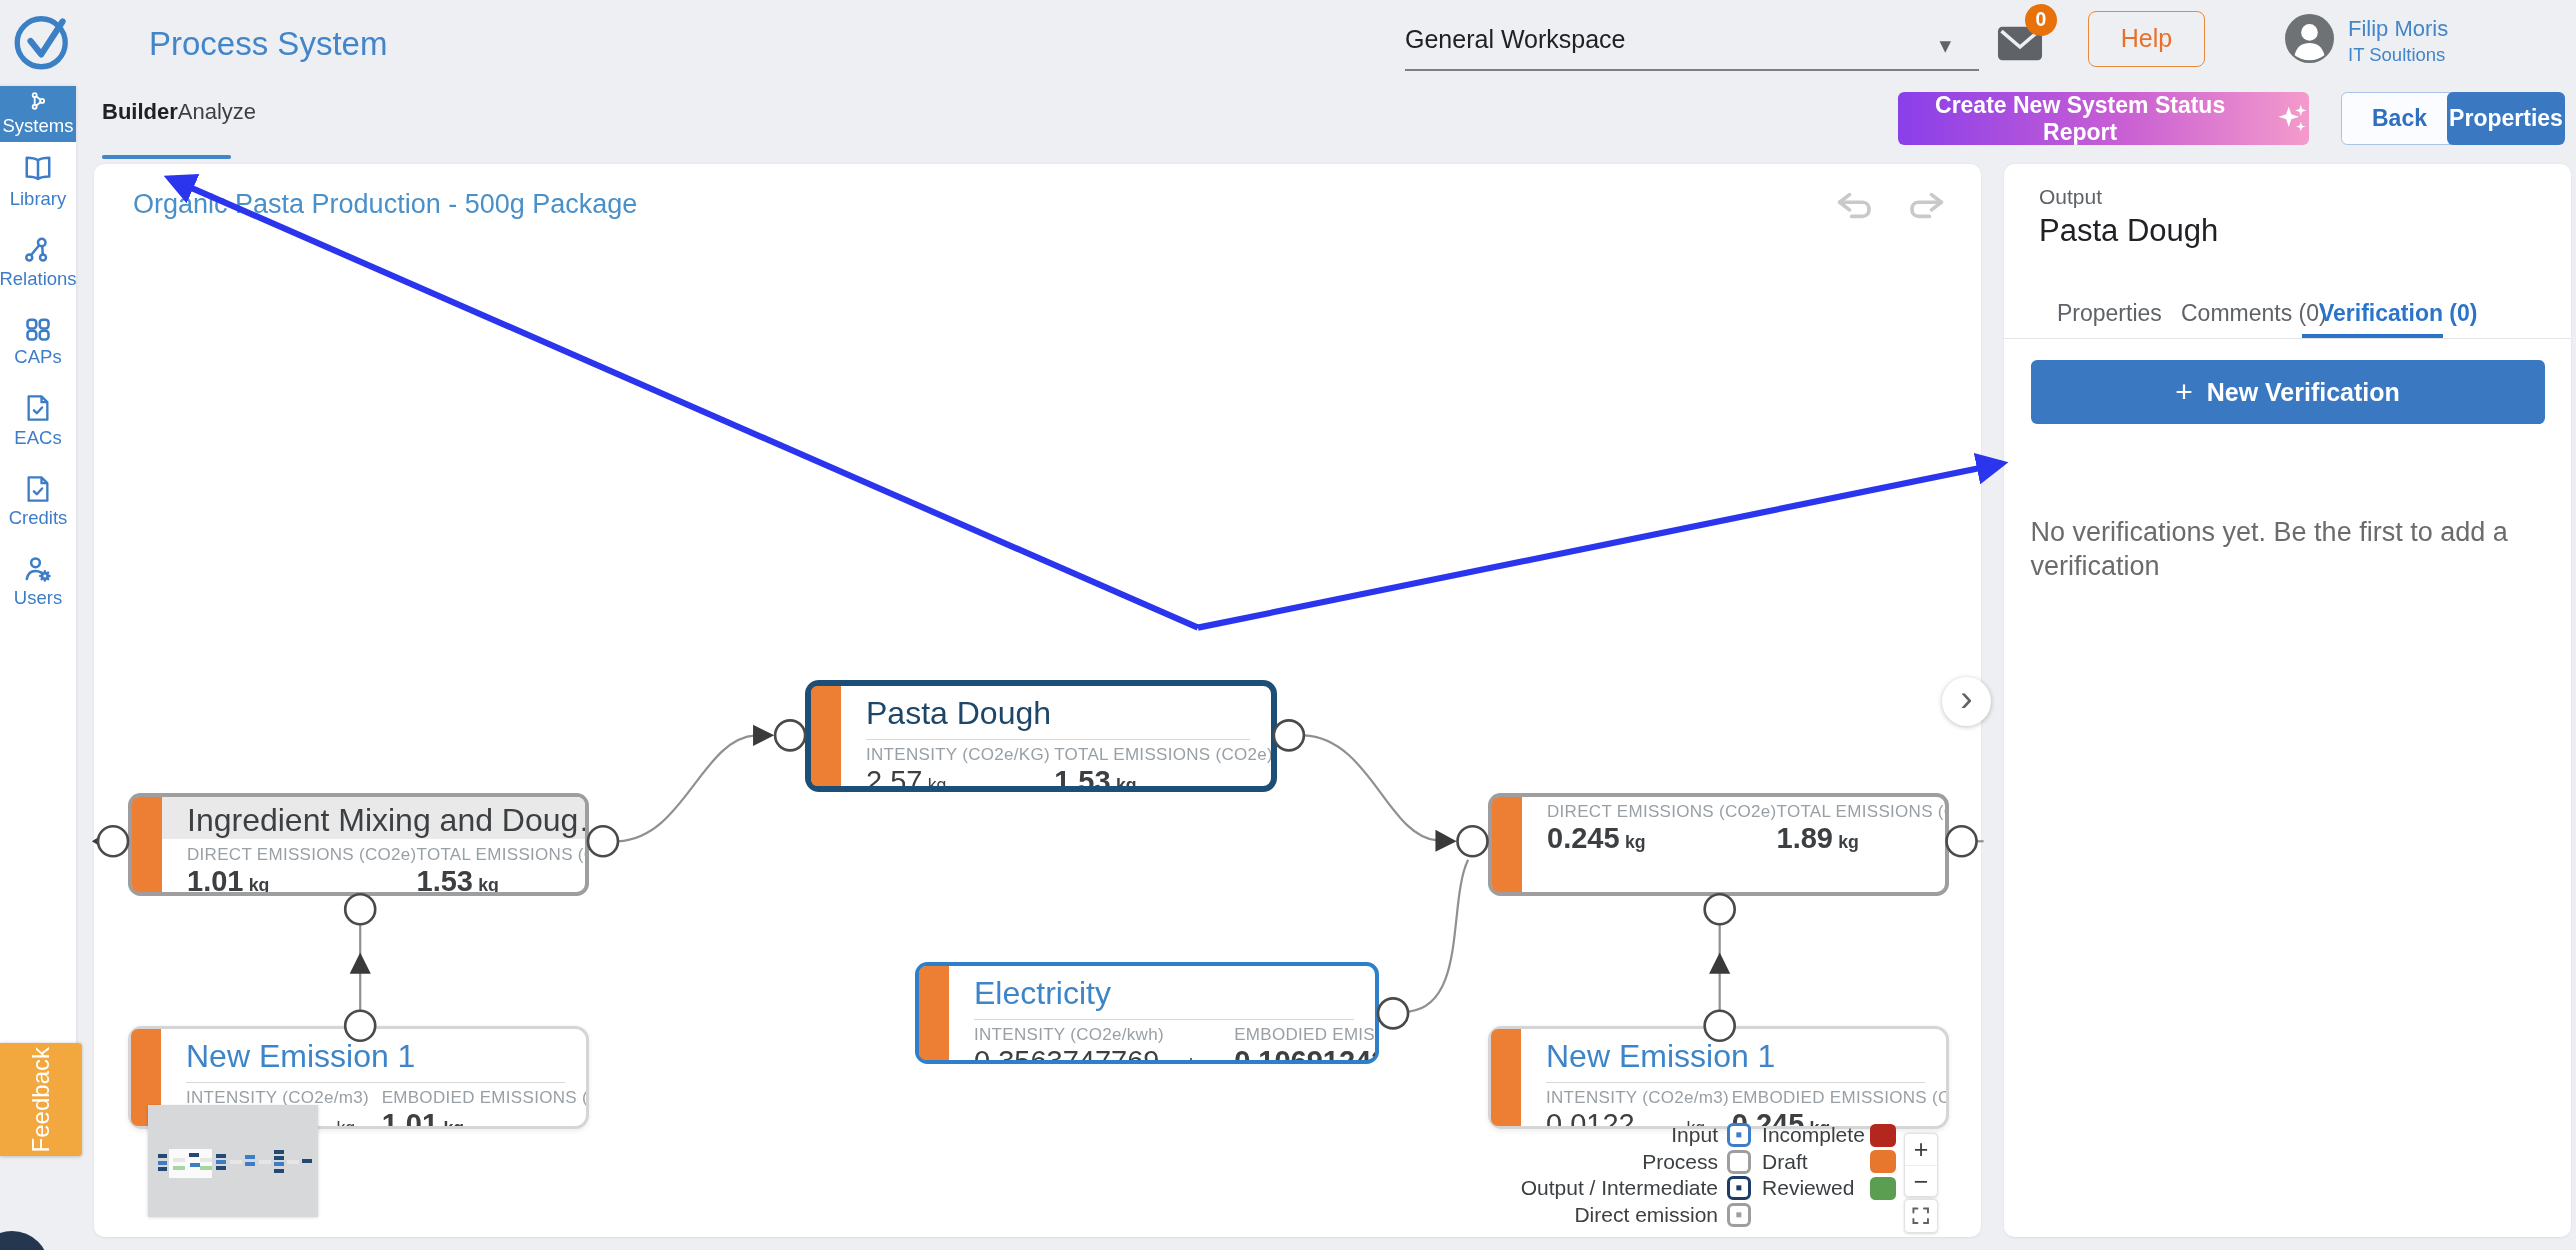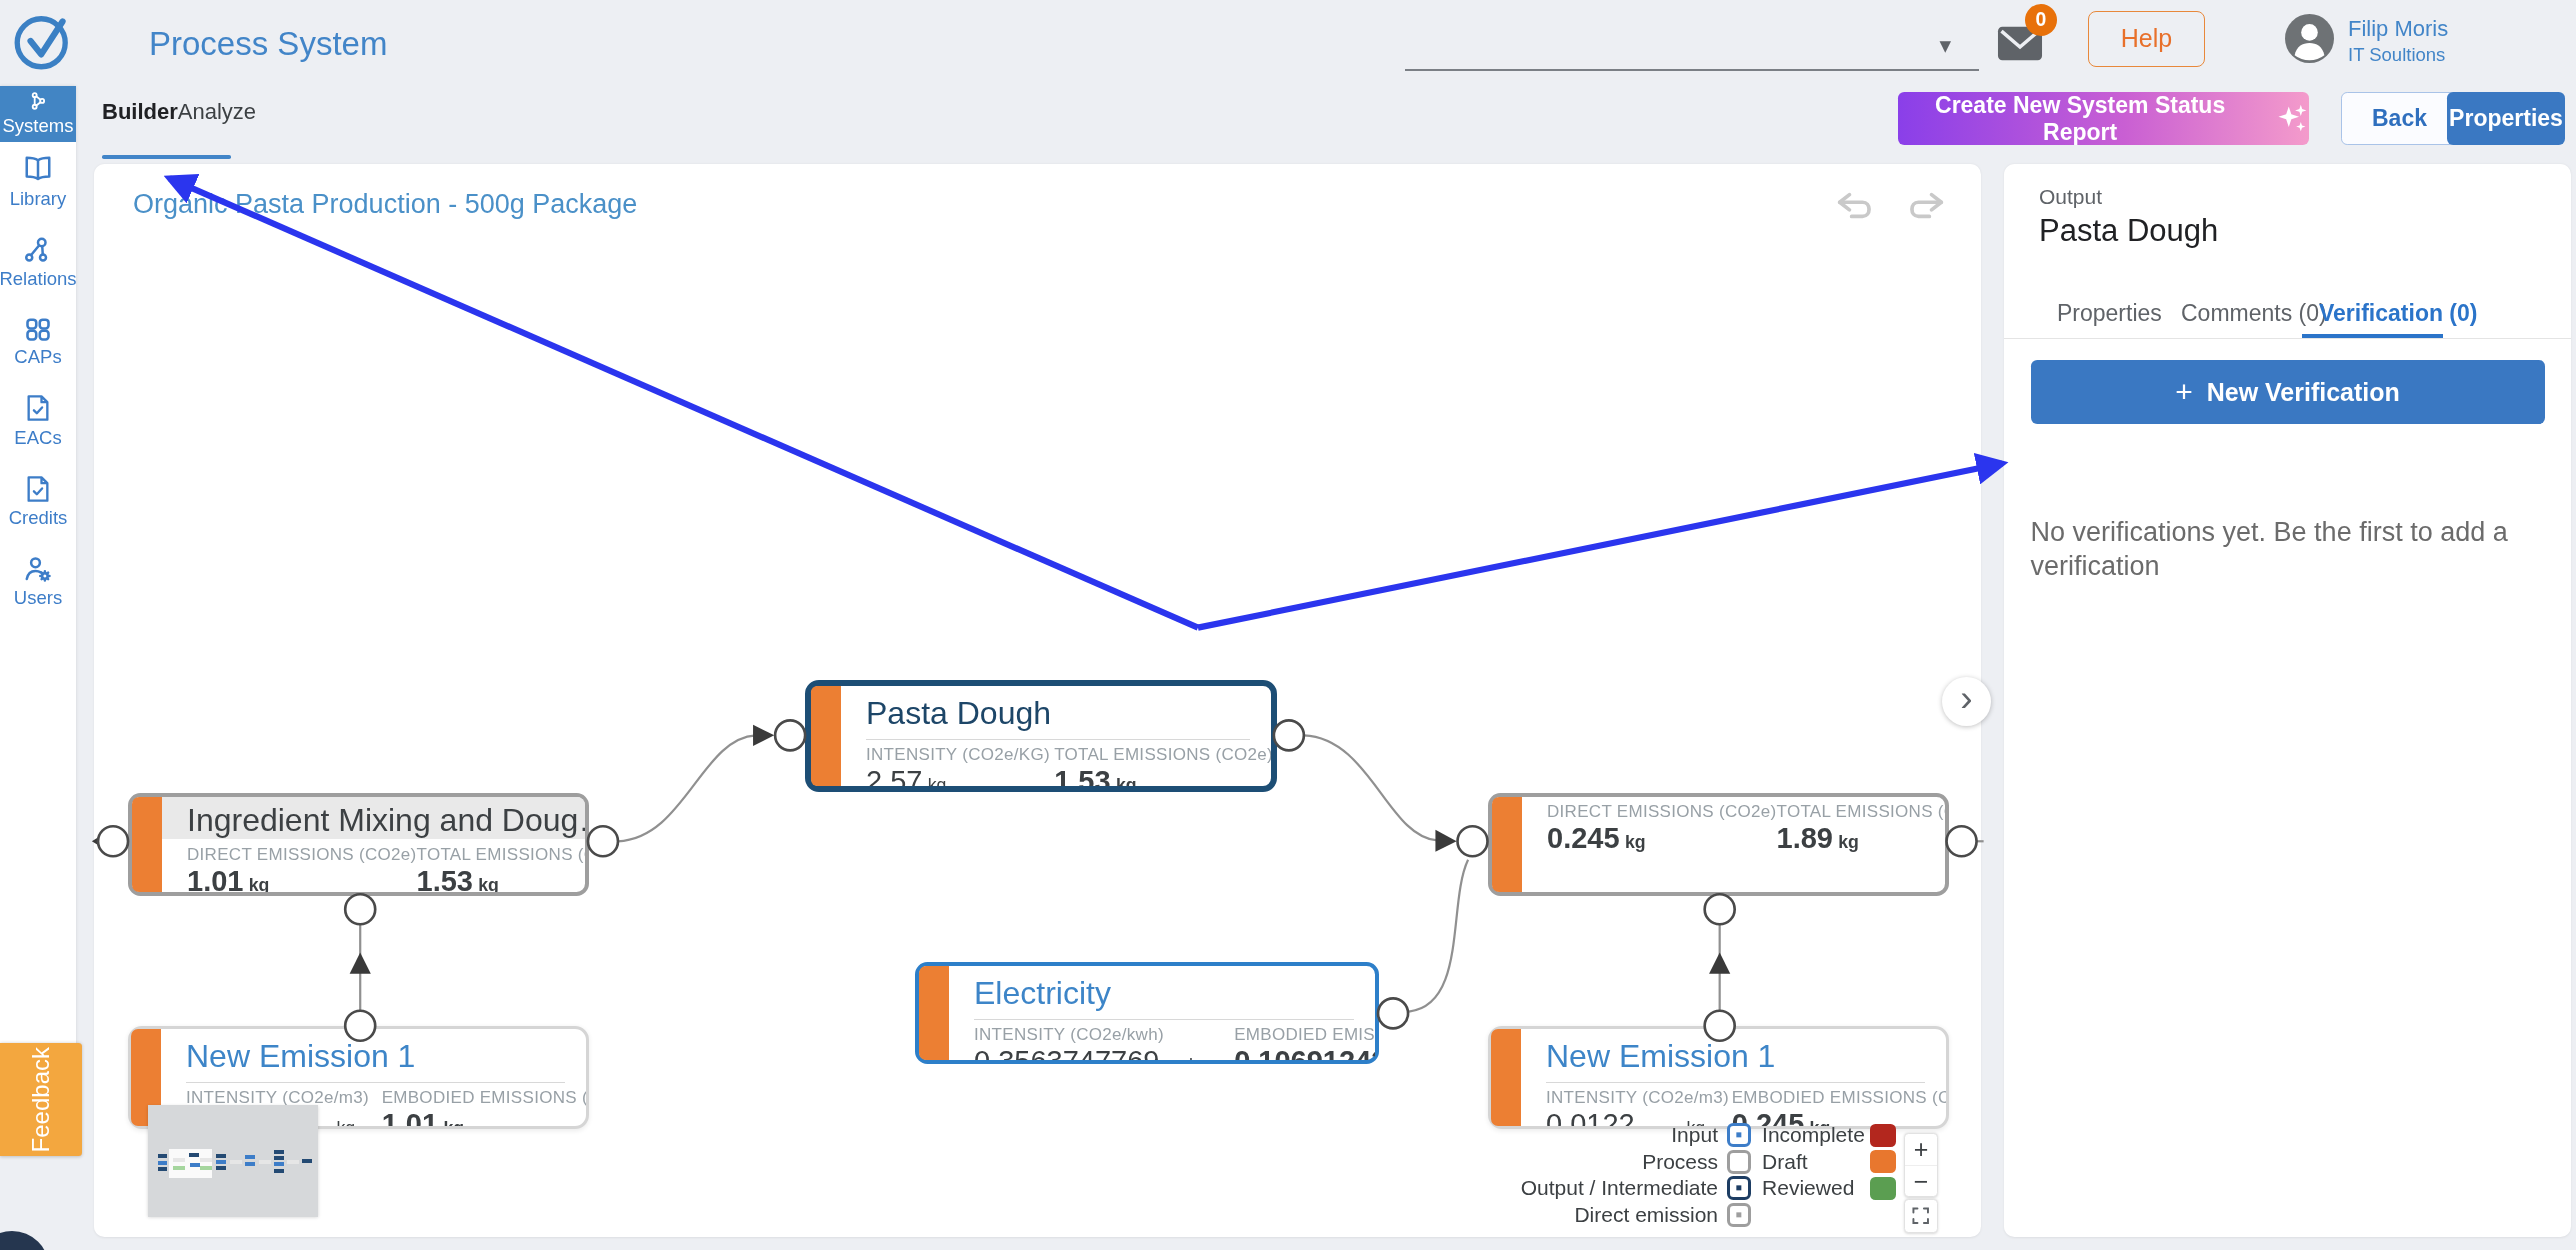--- a/index.html
+++ b/index.html
@@ -159,20 +159,21 @@
 </head>
 <body>
 
 <svg class="logo" viewBox="0 0 72 72">
   <circle cx="34" cy="38" r="27" fill="none" stroke="#3b80c4" stroke-width="6"></circle>
   <path d="M22 36 L34 51 L58 14" fill="none" stroke="#3b80c4" stroke-width="7" stroke-linecap="round" stroke-linejoin="round"></path>
 </svg>
 <div class="app-title">Process System</div>
 
 <div class="workspace">
+  <div class="ws-text">General Workspace</div>
   <div class="caret">▾</div>
 </div>
 
 <svg class="mail" viewBox="0 0 52 42">
   <rect x="1" y="2" width="50" height="38" rx="5" fill="#5f6368"></rect>
   <path d="M5 7 L26 25 L47 7" stroke="#edeff3" stroke-width="4" fill="none"></path>
 </svg>
 <div class="mail-badge">0</div>
 
 <button class="help-btn">Help</button>

